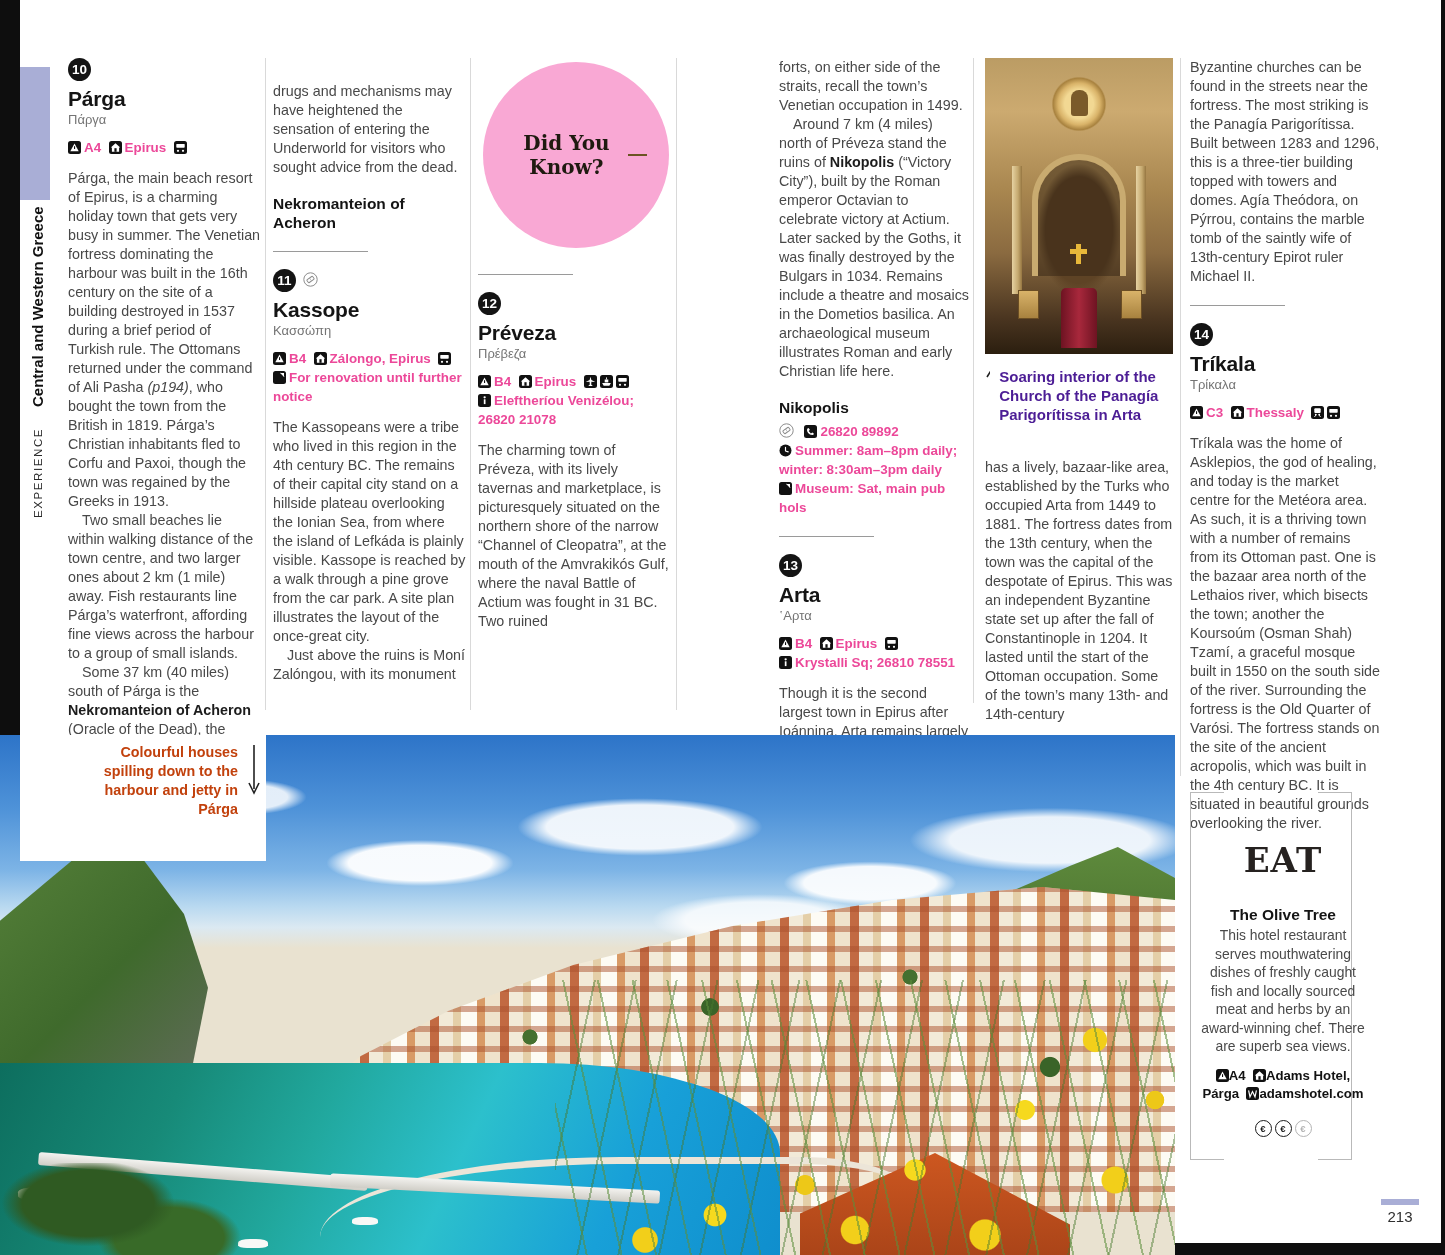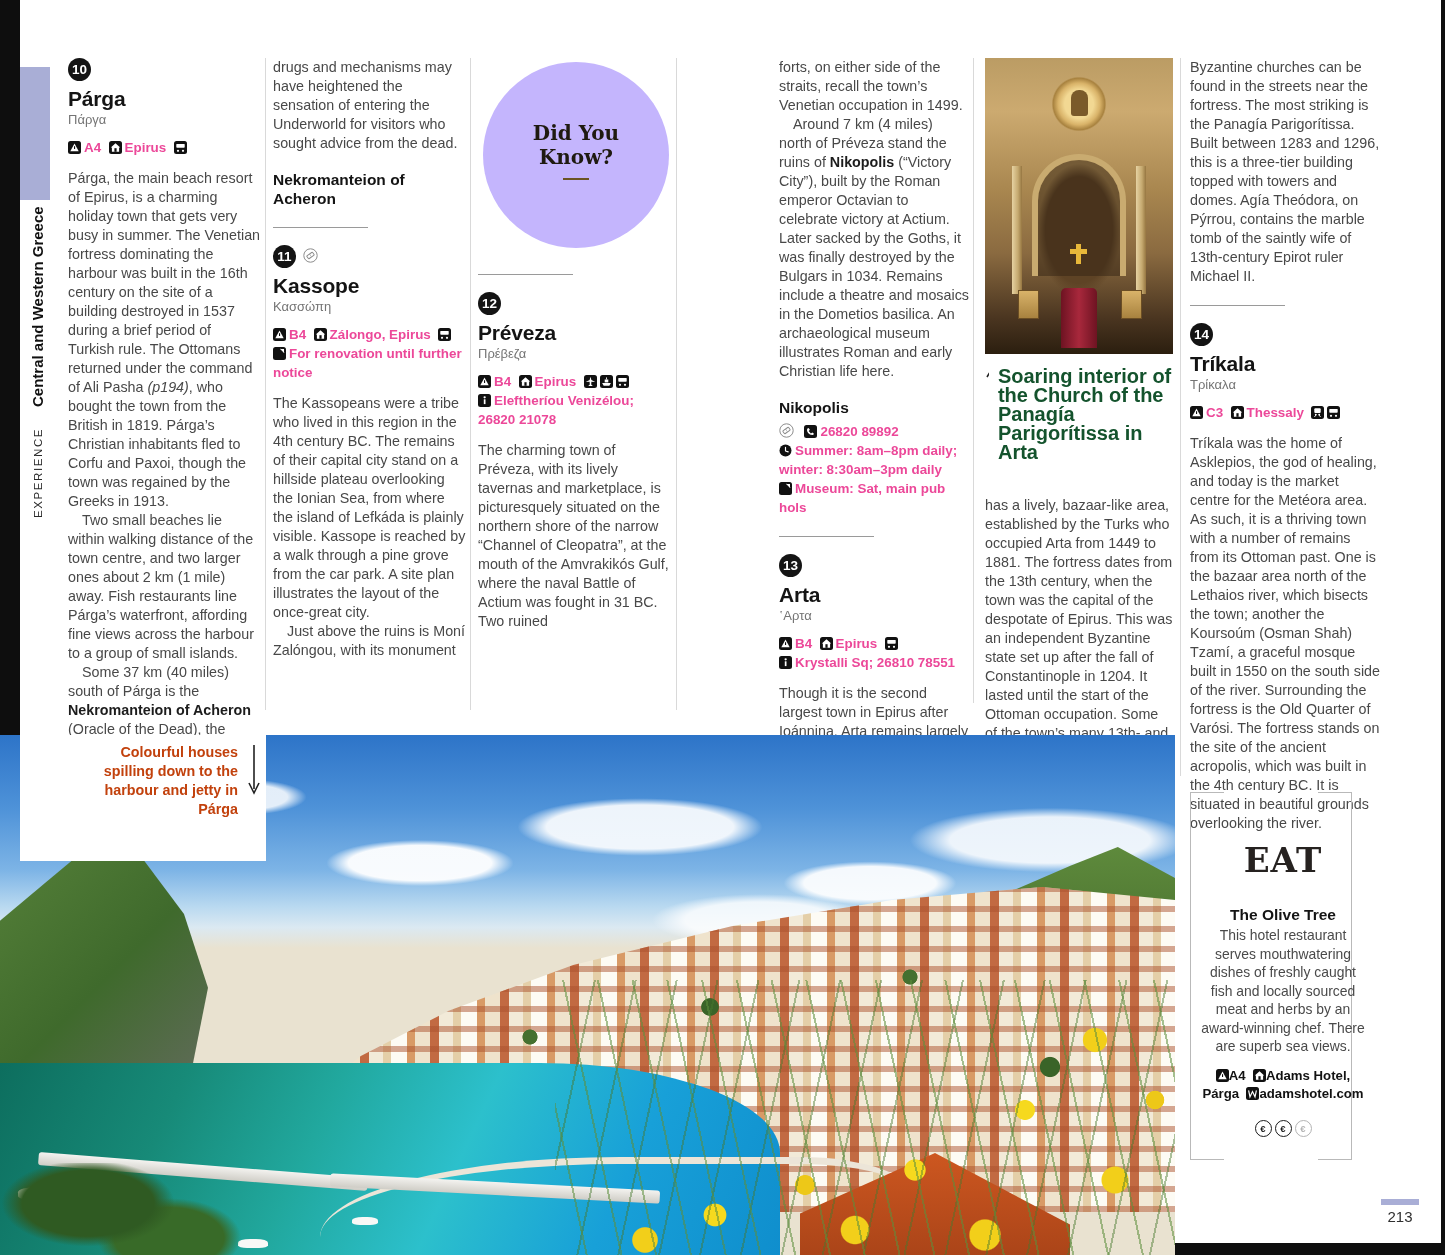--- a/index.html
+++ b/index.html
@@ -11,50 +11,50 @@
   .strip-bottom{left:0;top:1243px;width:1445px;height:12px;background:#0e0e0e;}
   .line-right{left:1441px;top:0;width:4px;height:1255px;background:#0e0e0e;}
   .sidebar-accent{left:20px;top:67px;width:30px;height:133px;background:#a9aed6;}
   .sidebar-rot{left:14px;top:188px;width:48px;height:330px;writing-mode:vertical-rl;
      transform:rotate(180deg);line-height:48px;white-space:nowrap;}
   .sb-label{font-size:11.5px;letter-spacing:1.6px;color:#2a2a2a;}
   .sb-title{font-size:15px;font-weight:bold;color:#111;margin-top:16px;}
   .vrule{position:absolute;top:58px;width:1px;background:#d9d9d9;}
   
   .col{position:absolute;top:58px;}
-  #col1{left:68px;width:193px;}  #col2{left:273px;width:193px;}
+  #col1{left:68px;width:193px;}  #col2{left:273px;width:193px;margin-top:24px;}
   #col3{left:478px;width:196px;} #col4{left:779px;width:190px;}
   #col5{left:985px;width:188px;} #col6{left:1190px;width:190px;}
   
   .badge{display:inline-flex;width:23px;height:23px;border-radius:50%;background:#141414;
      color:#fff;font-size:13.5px;font-weight:bold;align-items:center;justify-content:center;}
   .badge-row{display:flex;align-items:center;gap:7px;margin:0 0 6px;}
   .title{font-size:21px;font-weight:bold;color:#141414;letter-spacing:-.2px;margin:0;}
   .greek{font-size:13px;color:#747474;margin:1px 0 11px;}
   .meta{font-size:13.4px;font-weight:bold;color:#ec4899;line-height:19px;margin:0 0 12px;}
   .meta .ic{margin-right:3px;}
   .body{font-size:14.3px;line-height:19px;color:#484848;margin:0;}
   .ind{text-indent:14px;}
   .subhead{font-size:15.5px;font-weight:bold;color:#141414;line-height:19px;margin:17px 0 5px;}
   .hdiv{width:95px;height:1px;background:#9a9a9a;margin:19px 0 17px;}
   .bold{font-weight:bold;color:#1c1c1c;} .ital{font-style:italic;}
   .ic{display:inline-block;vertical-align:-2px;}
   
-  .dyk{width:186px;height:186px;border-radius:50%;background:#c4b5fd;margin:4px 0 26px 5px;
-     display:flex;flex-direction:column;align-items:center;justify-content:center;
+  .dyk{width:186px;height:186px;border-radius:50%;background:#f9a8d4;margin:4px 0 26px 5px;
+     display:flex;flex-direction:row;align-items:center;justify-content:center;
      text-align:center;padding:0 22px;box-sizing:border-box;}
   .dyk-title{font-family:"DejaVu Serif",serif;font-size:20px;font-weight:bold;color:#1f1a10;margin:0;}
   .dyk-rule{width:26px;height:2px;background:#6b5422;margin:9px 0 10px;}
   .dyk-text{font-size:13.6px;font-weight:bold;line-height:17.5px;color:#463a1c;margin:0;}
   
   .main-caption{left:20px;top:735px;width:246px;height:126px;background:#fff;
      display:flex;justify-content:flex-end;align-items:flex-start;padding:8px 4px 0 0;box-sizing:border-box;}
   .main-caption .cap-text{width:160px;text-align:right;font-size:14.3px;font-weight:bold;
      color:#c2410c;line-height:19px;}
-  .cap{font-size:20px;font-weight:bold;color:#14532d;line-height:19px;}
+  .cap{font-size:15px;font-weight:bold;color:#4c1d95;line-height:19px;}
   .church-cap{display:flex;gap:9px;margin-top:13px;}
   
   .eat{left:1190px;top:792px;width:162px;height:368px;}
   .eat .edge{position:absolute;background:#b9b9b9;}
   .e-l{left:0;top:0;width:1px;height:100%;} .e-r{right:0;top:0;width:1px;height:100%;}
   .e-tl{left:0;top:0;width:34px;height:1px;} .e-tr{right:0;top:0;width:34px;height:1px;}
   .e-bl{left:0;bottom:0;width:34px;height:1px;} .e-br{right:0;bottom:0;width:34px;height:1px;}
   .eat-inner{position:absolute;left:10px;top:48px;width:166px;text-align:center;}
   .eat-head{font-family:"DejaVu Serif",serif;font-size:34px;font-weight:bold;color:#262220;
      letter-spacing:1px;margin:0 0 26px;}

